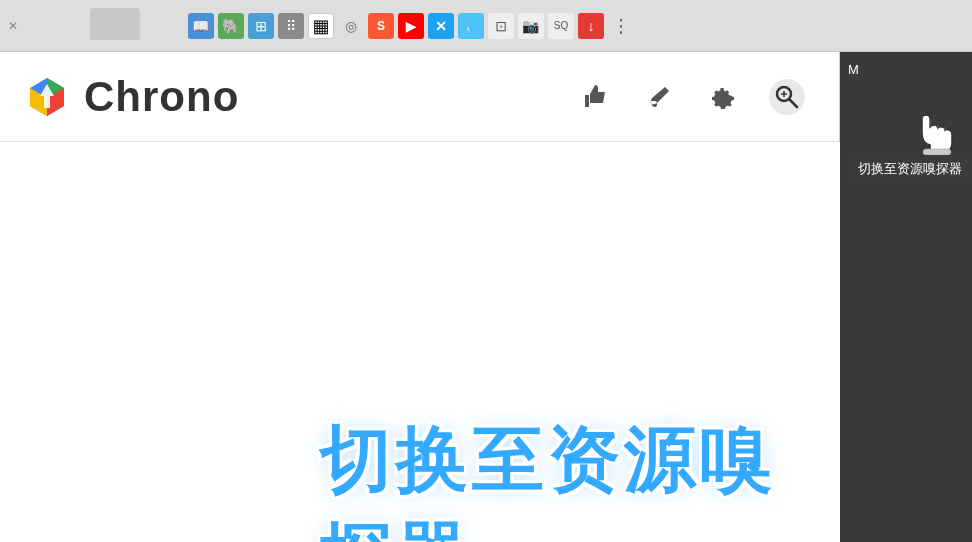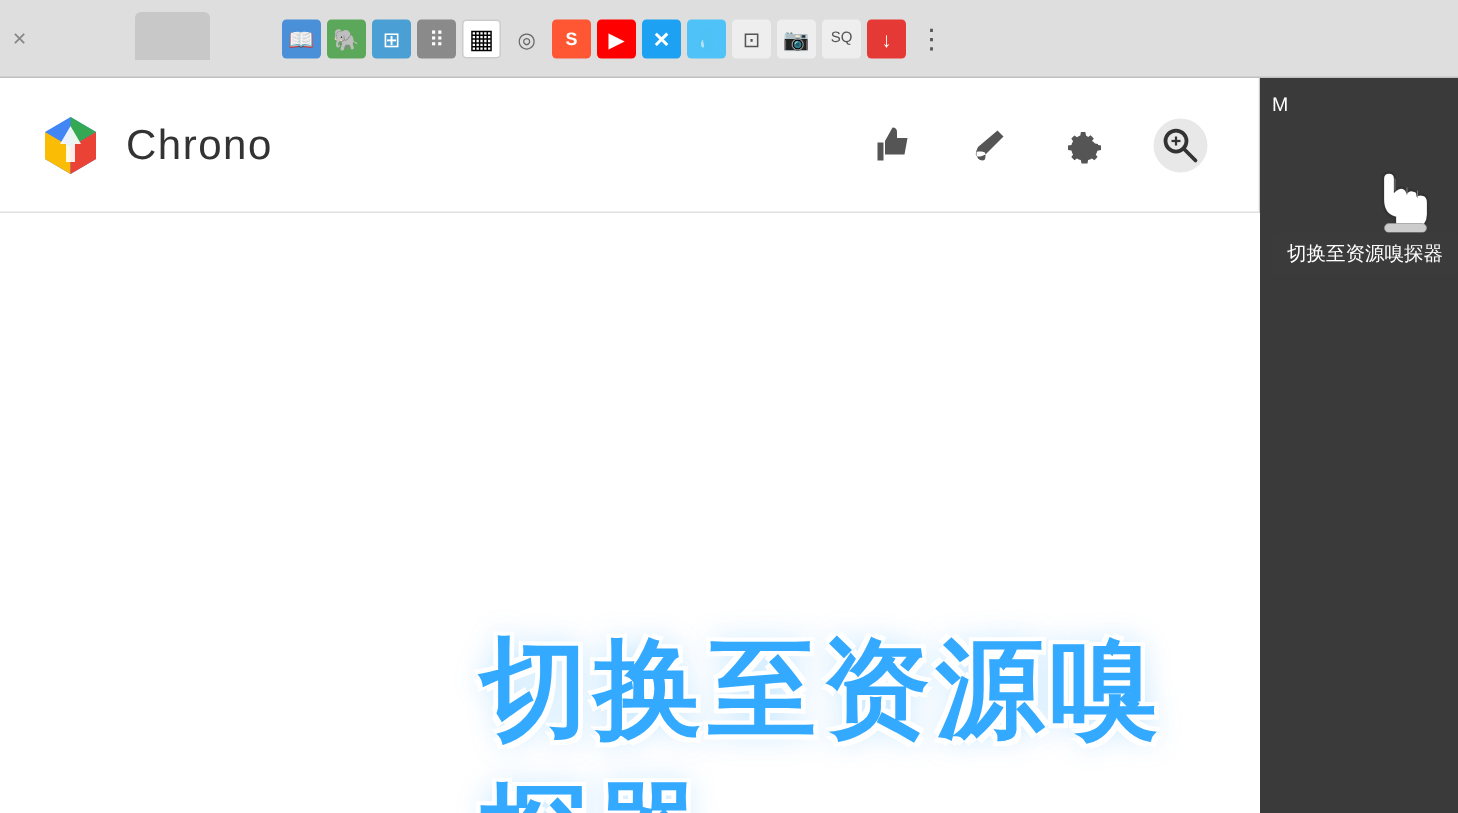--- a/index.html
+++ b/index.html
@@ -95,22 +95,22 @@
     }
 
     .chrono-logo {
       width: 46px;
       height: 46px;
       margin-right: 14px;
       flex-shrink: 0;
     }
 
     .chrono-title {
-      font-size: 28px;
-      font-weight: 400;
+      font-size: 42px;
+      font-weight: 700;
       color: #333;
       letter-spacing: 1px;
     }
 
     .header-icons {
       display: flex;
       align-items: center;
       gap: 28px;
       margin-left: auto;
       margin-right: 10px;

